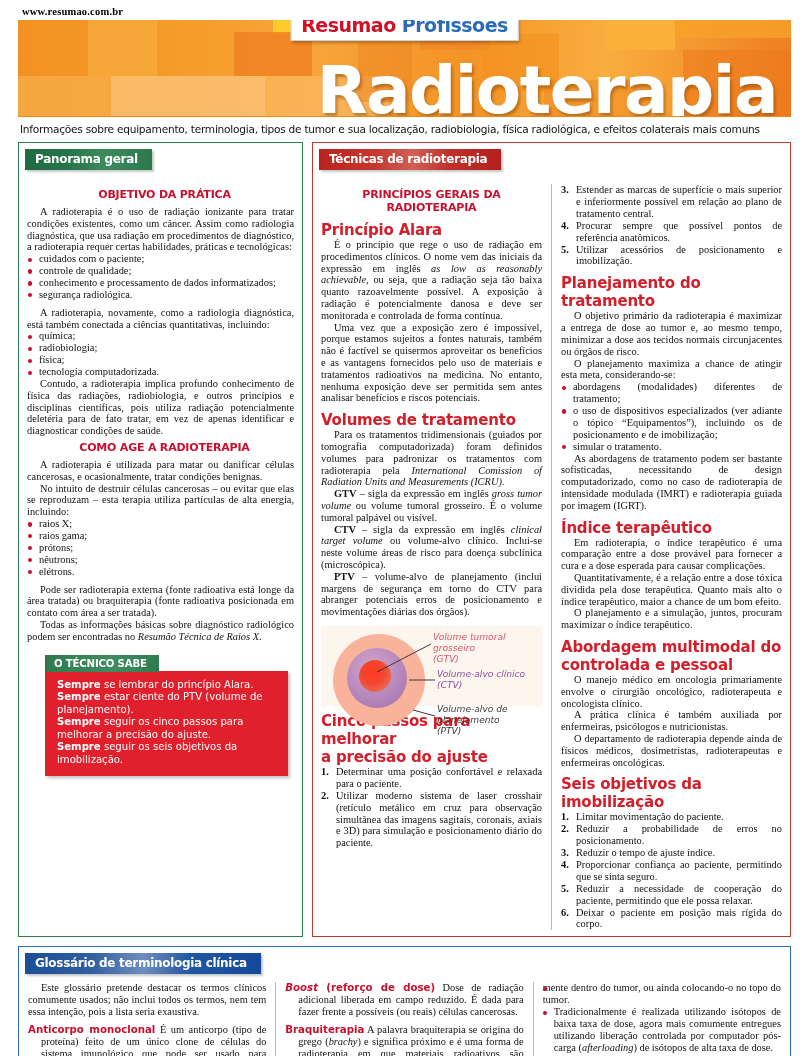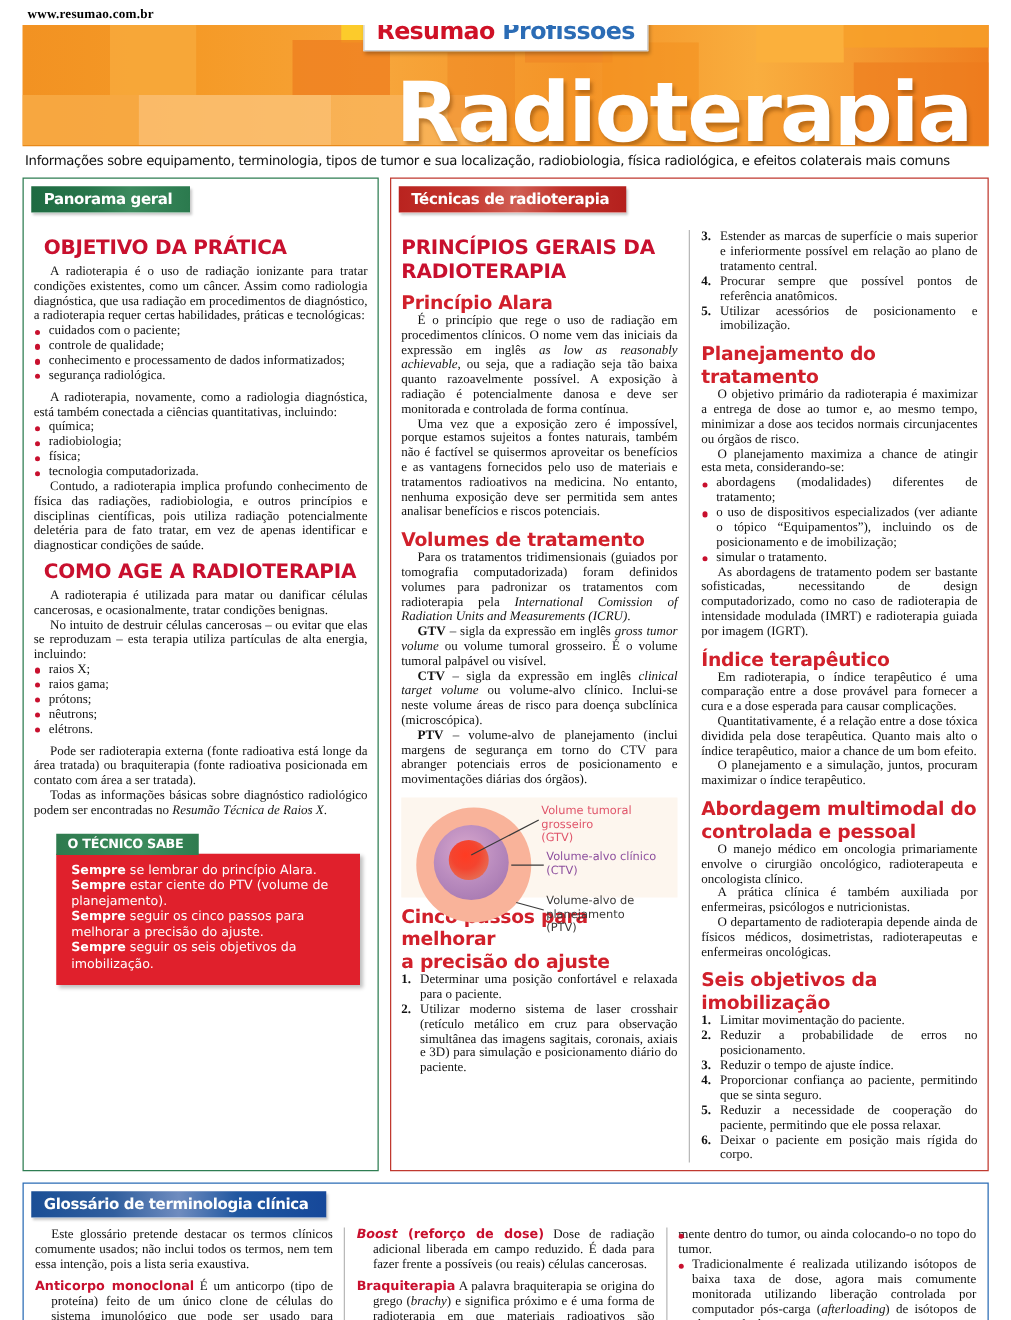--- a/index.html
+++ b/index.html
@@ -85,22 +85,22 @@
     box-shadow:1.5px 2px 2px rgba(0,0,0,.22);
     margin:6px 0 6px 6px;
   }
   .head-green{background:linear-gradient(90deg,#1f6b42 0%,#27754a 35%,#3c8a5e 62%,#2b7a4e 100%);}
   .head-red{background:linear-gradient(90deg,#b9231f 0%,#c5372f 30%,#d06055 52%,#c0302a 72%,#b4201d 100%);}
   .head-blue{background:linear-gradient(90deg,#1b4f96 0%,#315f9e 28%,#6f8cbf 50%,#2057a0 70%,#16489a 100%);}
 
   
   .h-red{
     font-family:"DejaVu Sans", sans-serif;
-    font-weight:bold;color:#c8102e;font-size:16px;
-    letter-spacing:-.2px;margin:4px 0 5px 8px;
+    font-weight:bold;color:#c8102e;font-size:11px;
+    letter-spacing:-.2px;margin:4px 0 5px 8px;text-align:center;
   }
   .h-red-sub{
     font-family:"DejaVu Sans", sans-serif;
     font-weight:bold;color:#d1202b;font-size:15px;
     margin:7px 0 0 0;letter-spacing:-.2px;
   }
   p.body{
     font-family:"Liberation Serif", serif;
     font-size:10.4px;line-height:11.8px;
     text-align:justify;margin:0;text-indent:13px;
@@ -152,21 +152,21 @@
   .tech-body b{font-weight:bold;}
 
   
   .two{display:flex;gap:9px;}
   .two > div{flex:1;min-width:0;}
   .two .rcol{border-left:1px solid #b9b9b9;padding-left:9px;}
 
   
   .figure{
     background:#fdf6ee;margin:8px 0 6px 0;padding:6px 20px 6px 4px;
-    position:relative;height:80px;box-sizing:border-box;
+    position:relative;height:80px;box-sizing:border-box;font-style:italic;
   }
   .fig-svg{display:block;}
   .fig-lbl{
     font-family:"DejaVu Sans", sans-serif;
     font-size:9.1px;line-height:10.8px;
   }
   .lbl-gtv{color:#e0556a;}
   .lbl-ctv{color:#8d4f9e;}
   .lbl-ptv{color:#3d3a38;}
 
@@ -407,21 +407,21 @@
         <div class="sp"></div>
         <p class="gloss-p"><span class="gl-term">Braquiterapia</span><span> A palavra braquiterapia se origina do grego (</span><span class="it">brachy</span><span>) e significa próximo e é uma forma de radioterapia em que materiais radioativos são colocados em contato íntimo com o tumor.</span></p>
         <ul class="gbul">
           <li>A radiação é liberada por um radioisótopo diretamente no tumor, seja implantando-o dentro de uma cavidade, seja implantando-o intersticialmente dentro do tumor, ou ainda colocando-o no topo do tumor.</li>
         </ul>
       </div>
 
       <div class="sepl">
         <ul class="gbul" style="padding-left:0;">
           <li style="padding-left:0;list-style:none;"><span>mente dentro do tumor, ou ainda colocando-o no topo do tumor.</span></li>
-          <li><span>Tradicionalmente é realizada utilizando isótopos de baixa taxa de dose, agora mais comumente monitorada utilizando liberação controlada por computador pós-carga (</span><span class="it">afterloading</span><span>) de isótopos de alta taxa de dose.</span></li>
+          <li><span>Tradicionalmente é realizada utilizando isótopos de baixa taxa de dose, agora mais comumente entregues utilizando liberação controlada por computador pós-carga (</span><span class="it">afterloading</span><span>) de isótopos de alta taxa de dose.</span></li>
         </ul>
         <div class="sp"></div>
         <p class="gloss-p"><span class="gl-term">Cobalto</span><span> Radioisótopo que produz radiação gama de aproximadamente 1,25 MV. Eram usados comumente nas primeiras unidades de megavoltagem.</span></p>
       </div>
 
     </div>
   </div>
 
 </div>
 

